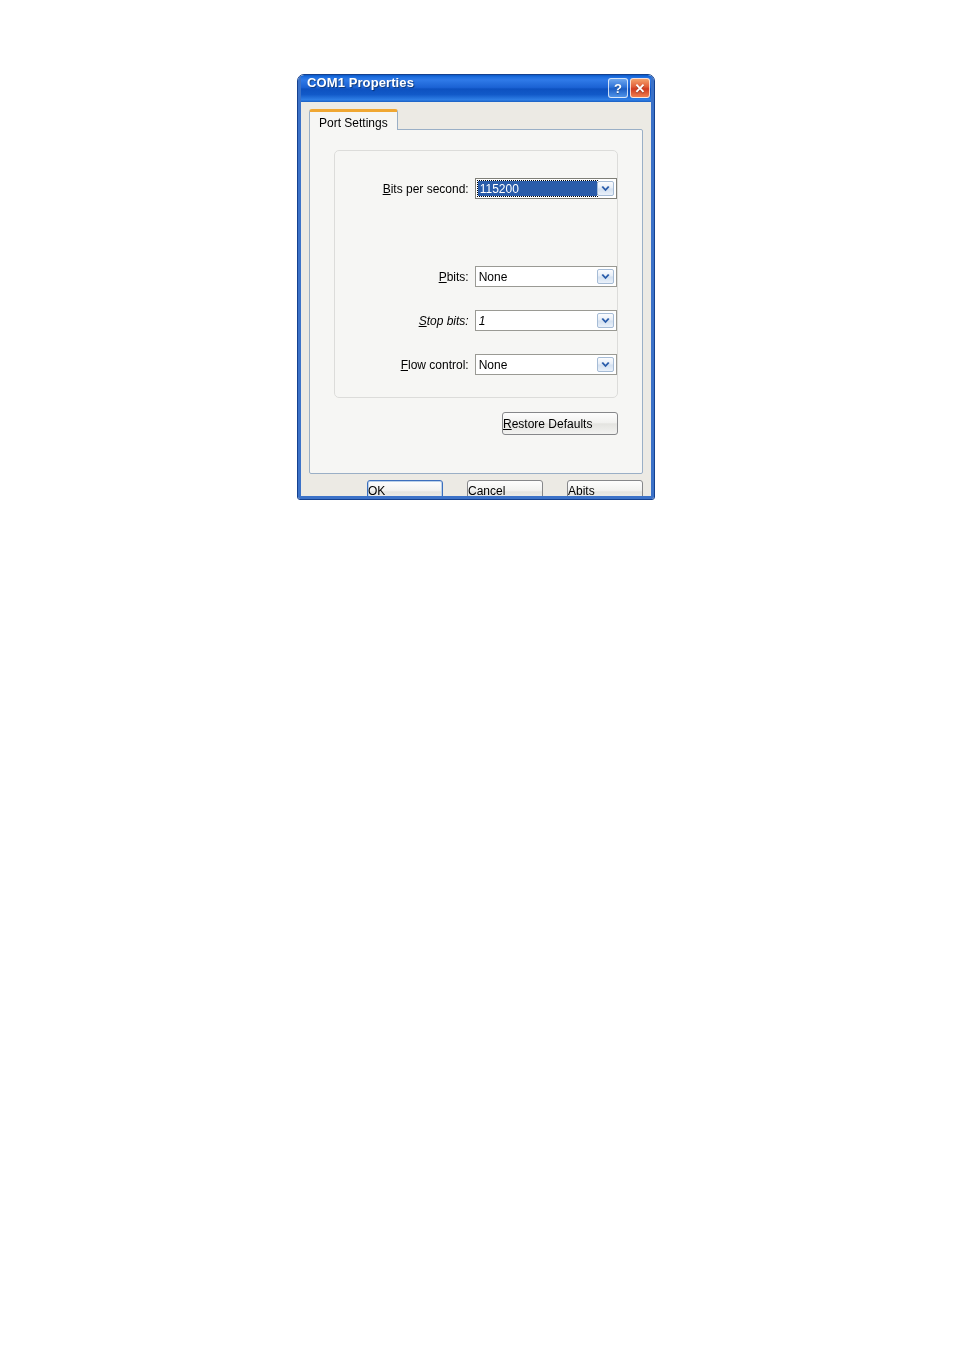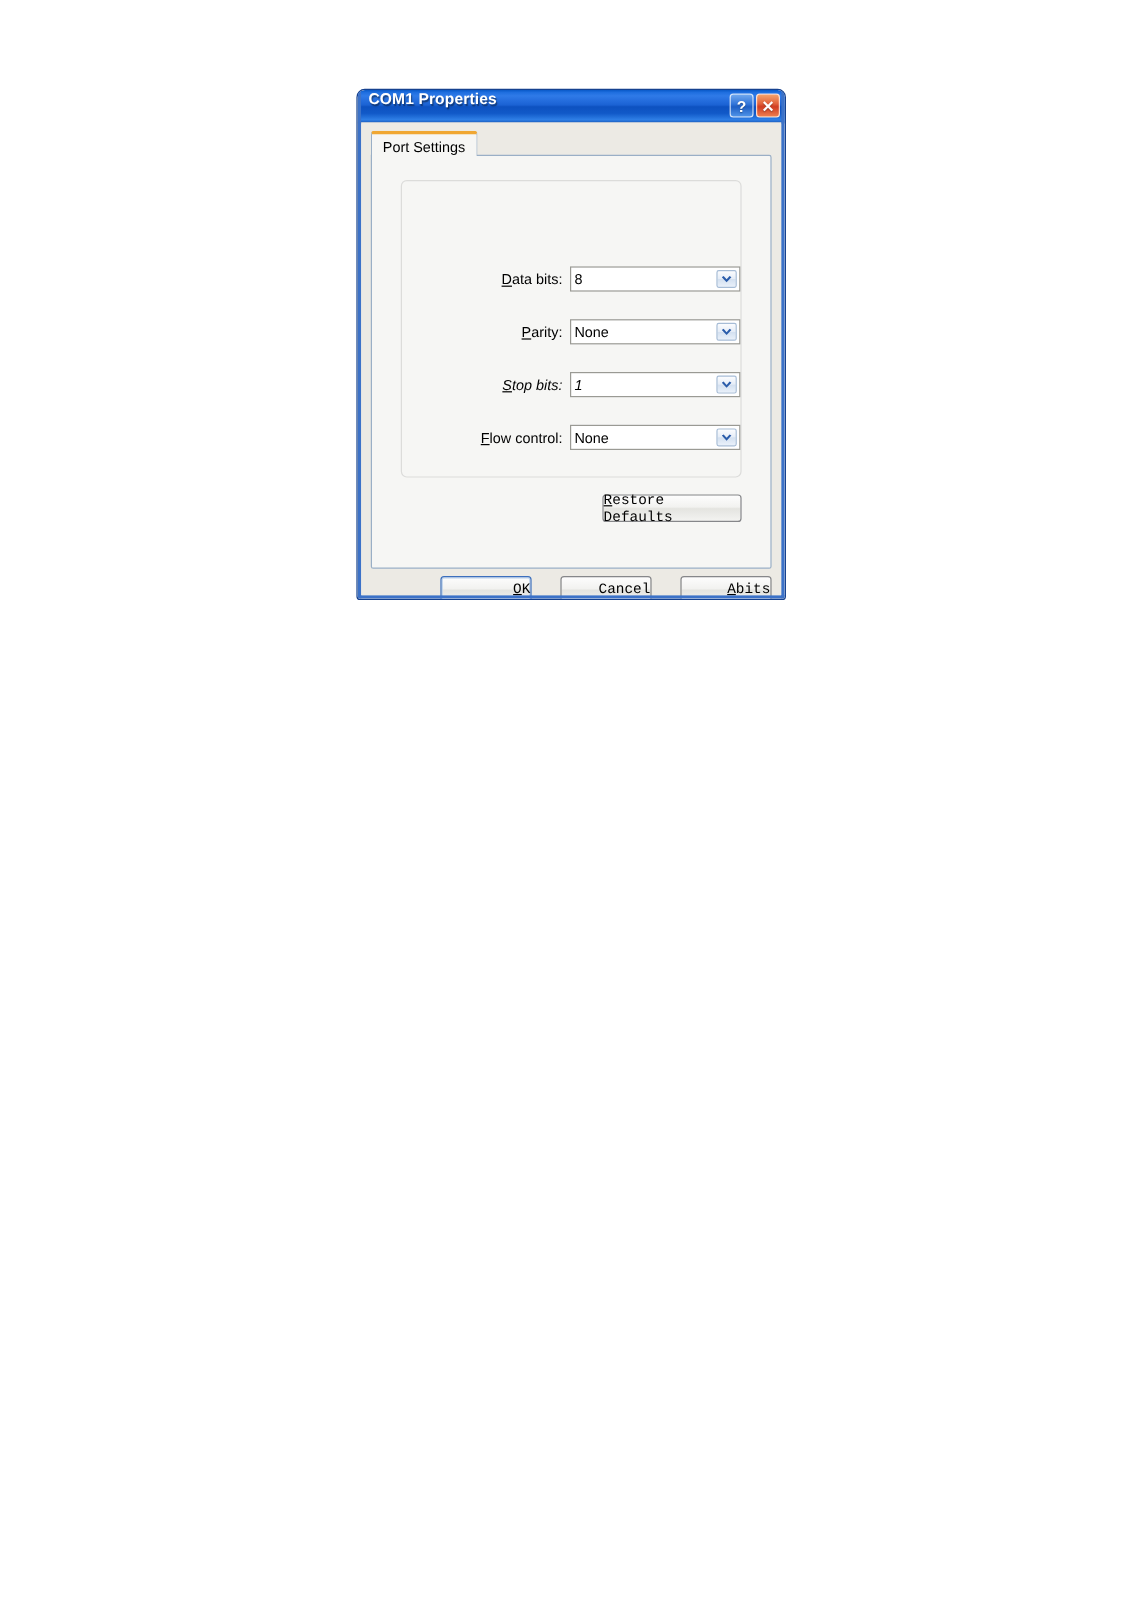--- a/index.html
+++ b/index.html
@@ -229,23 +229,23 @@
   .btn {
     height: 22px;
     box-sizing: border-box;
     border: 1px solid #86878a;
     border-radius: 3px;
     background: linear-gradient(to bottom, #fdfdfd 0%, #f2f2f0 45%, #e4e4e0 52%, #f3f3f1 100%);
     font-size: 12px;
     color: #000000;
     display: flex;
     align-items: center;
-    justify-content: flex-end;
+    justify-content: flex-start;
     cursor: default;
-    font-family: Liberation Mono, monospace;
+    font-family: Liberation Sans, sans-serif;
   }
   .btn u { text-decoration: underline; }
 
   .restore-defaults {
     position: absolute;
     right: 24px;
     top: 282px;
     width: 116px;
     height: 23px;
   }
@@ -286,35 +286,35 @@
     <div class="tabstrip">
       <div class="tab">
         <span>Port Settings</span>
       </div>
     </div>
 
     <div class="tabpanel">
 
       <div class="groupbox">
 
-
-        <div class="form-row" style="top:71px;">
-          <div class="field-label"><u>D</u><span>ata bits:</span></div>
-          <div class="combo">
-            <div class="combo-value">8</div>
+        <div class="form-row" style="top:27px;">
+          <div class="field-label"><u>B</u><span>its per second:</span></div>
+          <div class="combo focused">
+            <div class="combo-value">115200</div>
             <div class="combo-arrow">
               <svg width="11" height="8" viewBox="0 0 11 8">
                   <path d="M1.5 2 L5.5 6.2 L9.5 2 L8 1 L5.5 3.8 L3 1 Z" fill="#2a5caa"></path>
                 </svg>
             </div>
           </div>
         </div>
 
+
         <div class="form-row" style="top:115px;">
-          <div class="field-label"><u>P</u><span>arity:</span></div>
+          <div class="field-label"><u>P</u><span>bits:</span></div>
           <div class="combo">
             <div class="combo-value">None</div>
             <div class="combo-arrow">
               <svg width="11" height="8" viewBox="0 0 11 8">
                   <path d="M1.5 2 L5.5 6.2 L9.5 2 L8 1 L5.5 3.8 L3 1 Z" fill="#2a5caa"></path>
                 </svg>
             </div>
           </div>
         </div>
 

